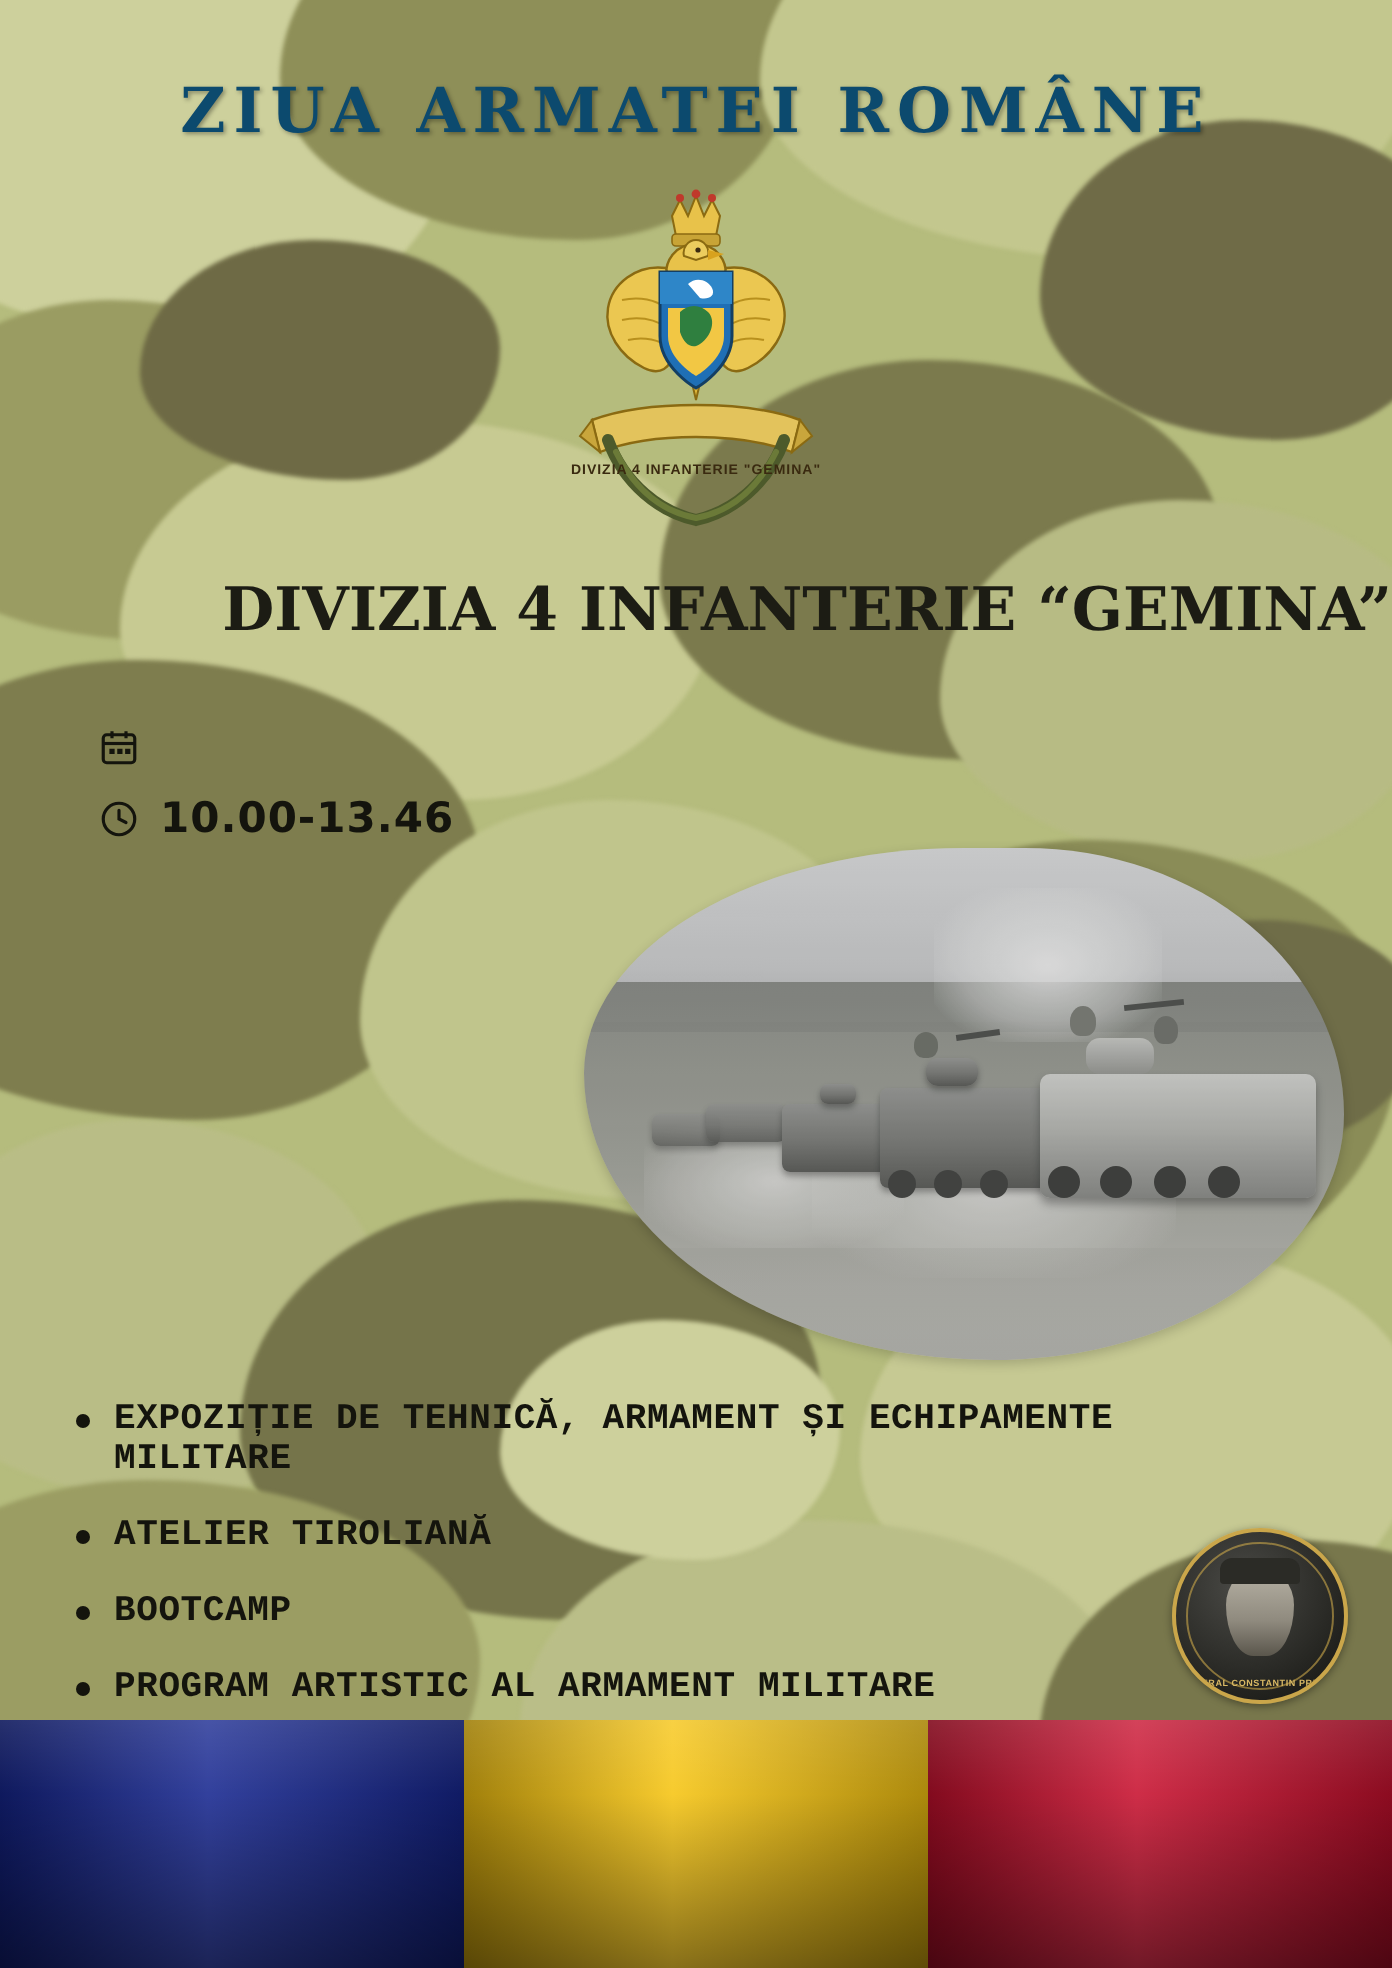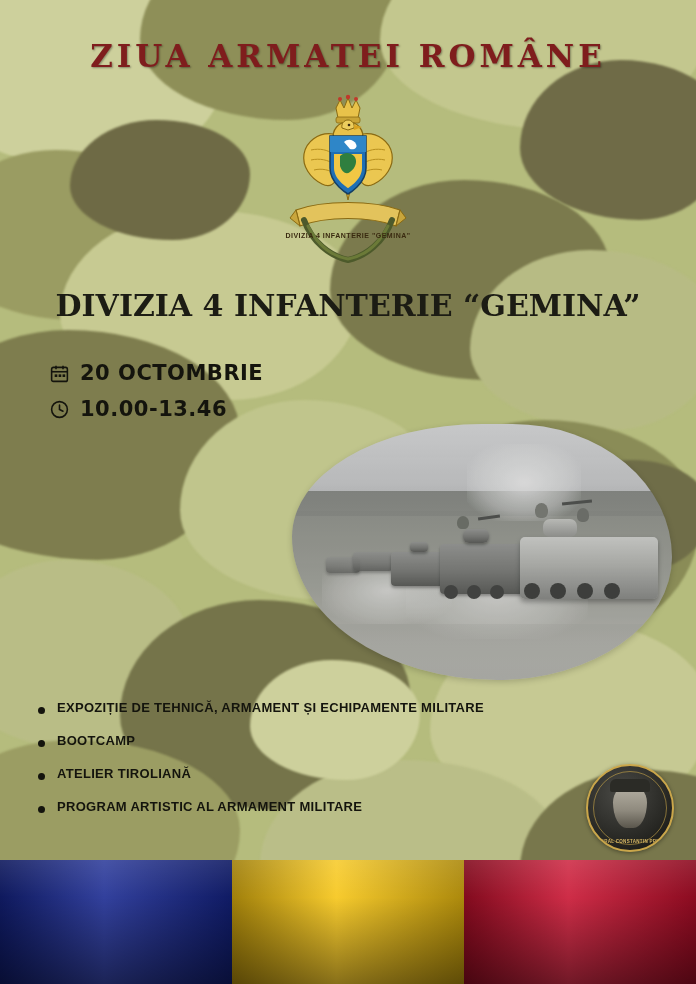--- a/index.html
+++ b/index.html
@@ -35,21 +35,21 @@
   .main-title {
     position: absolute;
     top: 38px;
     left: 0;
     width: 100%;
     text-align: center;
     font-family: "DejaVu Serif", serif;
     font-weight: bold;
     font-size: 31px;
     letter-spacing: 4px;
-    color: #7f1d1d;
+    color: #0c4a6e;
     text-shadow: 1px 1px 2px rgba(0,0,0,0.35);
   }
   
   .crest {
     position: absolute;
     top: 92px;
     left: 50%;
     transform: translateX(-50%);
     width: 140px;
     height: 180px;
@@ -64,21 +64,21 @@
     letter-spacing: 0.5px;
     color: #3a2a10;
     white-space: nowrap;
   }
   
   .division {
     position: absolute;
     top: 288px;
     left: 0;
     width: 100%;
-    text-align: center;
+    text-align: right;
     font-family: "DejaVu Serif", serif;
     font-weight: bold;
     font-size: 30px;
     color: #1c1c14;
     letter-spacing: 0px;
   }
   
   .details {
     position: absolute;
     top: 360px;
@@ -152,23 +152,23 @@
   .bullet {
     width: 7px;
     height: 7px;
     border-radius: 50%;
     background: #14140d;
     margin-top: 7px;
     margin-right: 12px;
     flex: 0 0 auto;
   }
   .activity-text {
-    font-family: Liberation Sans, sans-serif;
-    font-weight: bold;
-    font-size: 13px;
+    font-family: Liberation Mono, monospace;
+    font-weight: bold;
+    font-size: 18px;
     letter-spacing: 0.3px;
     color: #14140d;
   }
   
   .seal {
     position: absolute;
     right: 22px;
     bottom: 132px;
     width: 84px;
     height: 84px;
@@ -325,21 +325,20 @@
         <svg viewBox="0 0 24 24" width="21" height="21">
           <rect x="3" y="5" width="18" height="16" rx="2" fill="none" stroke="#14140d" stroke-width="1.8"></rect>
           <line x1="3" y1="10" x2="21" y2="10" stroke="#14140d" stroke-width="1.8"></line>
           <line x1="8" y1="3" x2="8" y2="7" stroke="#14140d" stroke-width="1.8"></line>
           <line x1="16" y1="3" x2="16" y2="7" stroke="#14140d" stroke-width="1.8"></line>
           <rect x="6.5" y="13" width="3" height="3" fill="#14140d"></rect>
           <rect x="11" y="13" width="3" height="3" fill="#14140d"></rect>
           <rect x="15.5" y="13" width="3" height="3" fill="#14140d"></rect>
         </svg>
       </span>
-      <span class="detail-text">20 OCTOMBRIE</span>
     </div>
 
     <div class="detail-row">
       <span class="detail-icon">
         <svg viewBox="0 0 24 24" width="21" height="21">
           <circle cx="12" cy="12" r="9" fill="none" stroke="#14140d" stroke-width="1.8"></circle>
           <path d="M12 7 L12 12 L16 14" fill="none" stroke="#14140d" stroke-width="1.8" stroke-linecap="round"></path>
         </svg>
       </span>
       <span class="detail-text">10.00-13.46</span>
@@ -390,25 +389,25 @@
     </div>
   </div>
 
   <div class="activities">
     <div class="activity">
       <span class="bullet"></span>
       <span class="activity-text">EXPOZIȚIE DE TEHNICĂ, ARMAMENT ȘI ECHIPAMENTE MILITARE</span>
     </div>
     <div class="activity">
       <span class="bullet"></span>
-      <span class="activity-text">BOOTCAMP</span>
+      <span class="activity-text">ATELIER TIROLIANĂ</span>
     </div>
     <div class="activity">
       <span class="bullet"></span>
-      <span class="activity-text">ATELIER TIROLIANĂ</span>
+      <span class="activity-text">BOOTCAMP</span>
     </div>
     <div class="activity">
       <span class="bullet"></span>
       <span class="activity-text">PROGRAM ARTISTIC AL ARMAMENT MILITARE</span>
     </div>
   </div>
 
   <div class="seal">
     <div class="seal-inner"></div>
     <div class="seal-face"></div>

